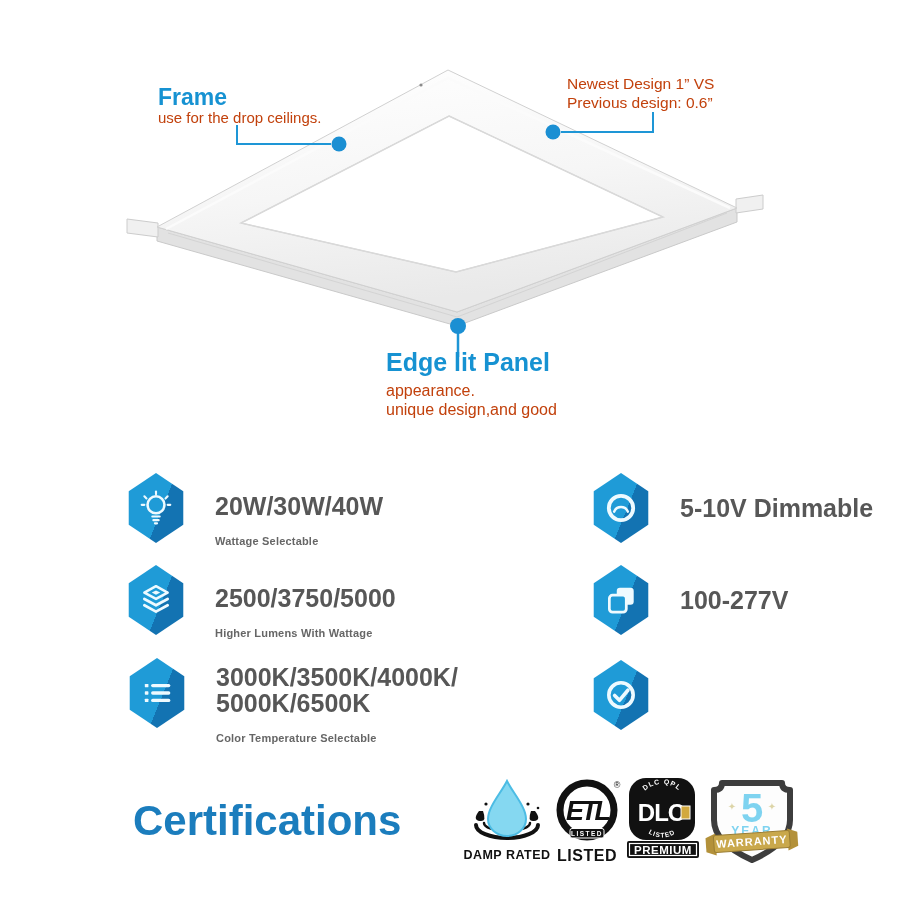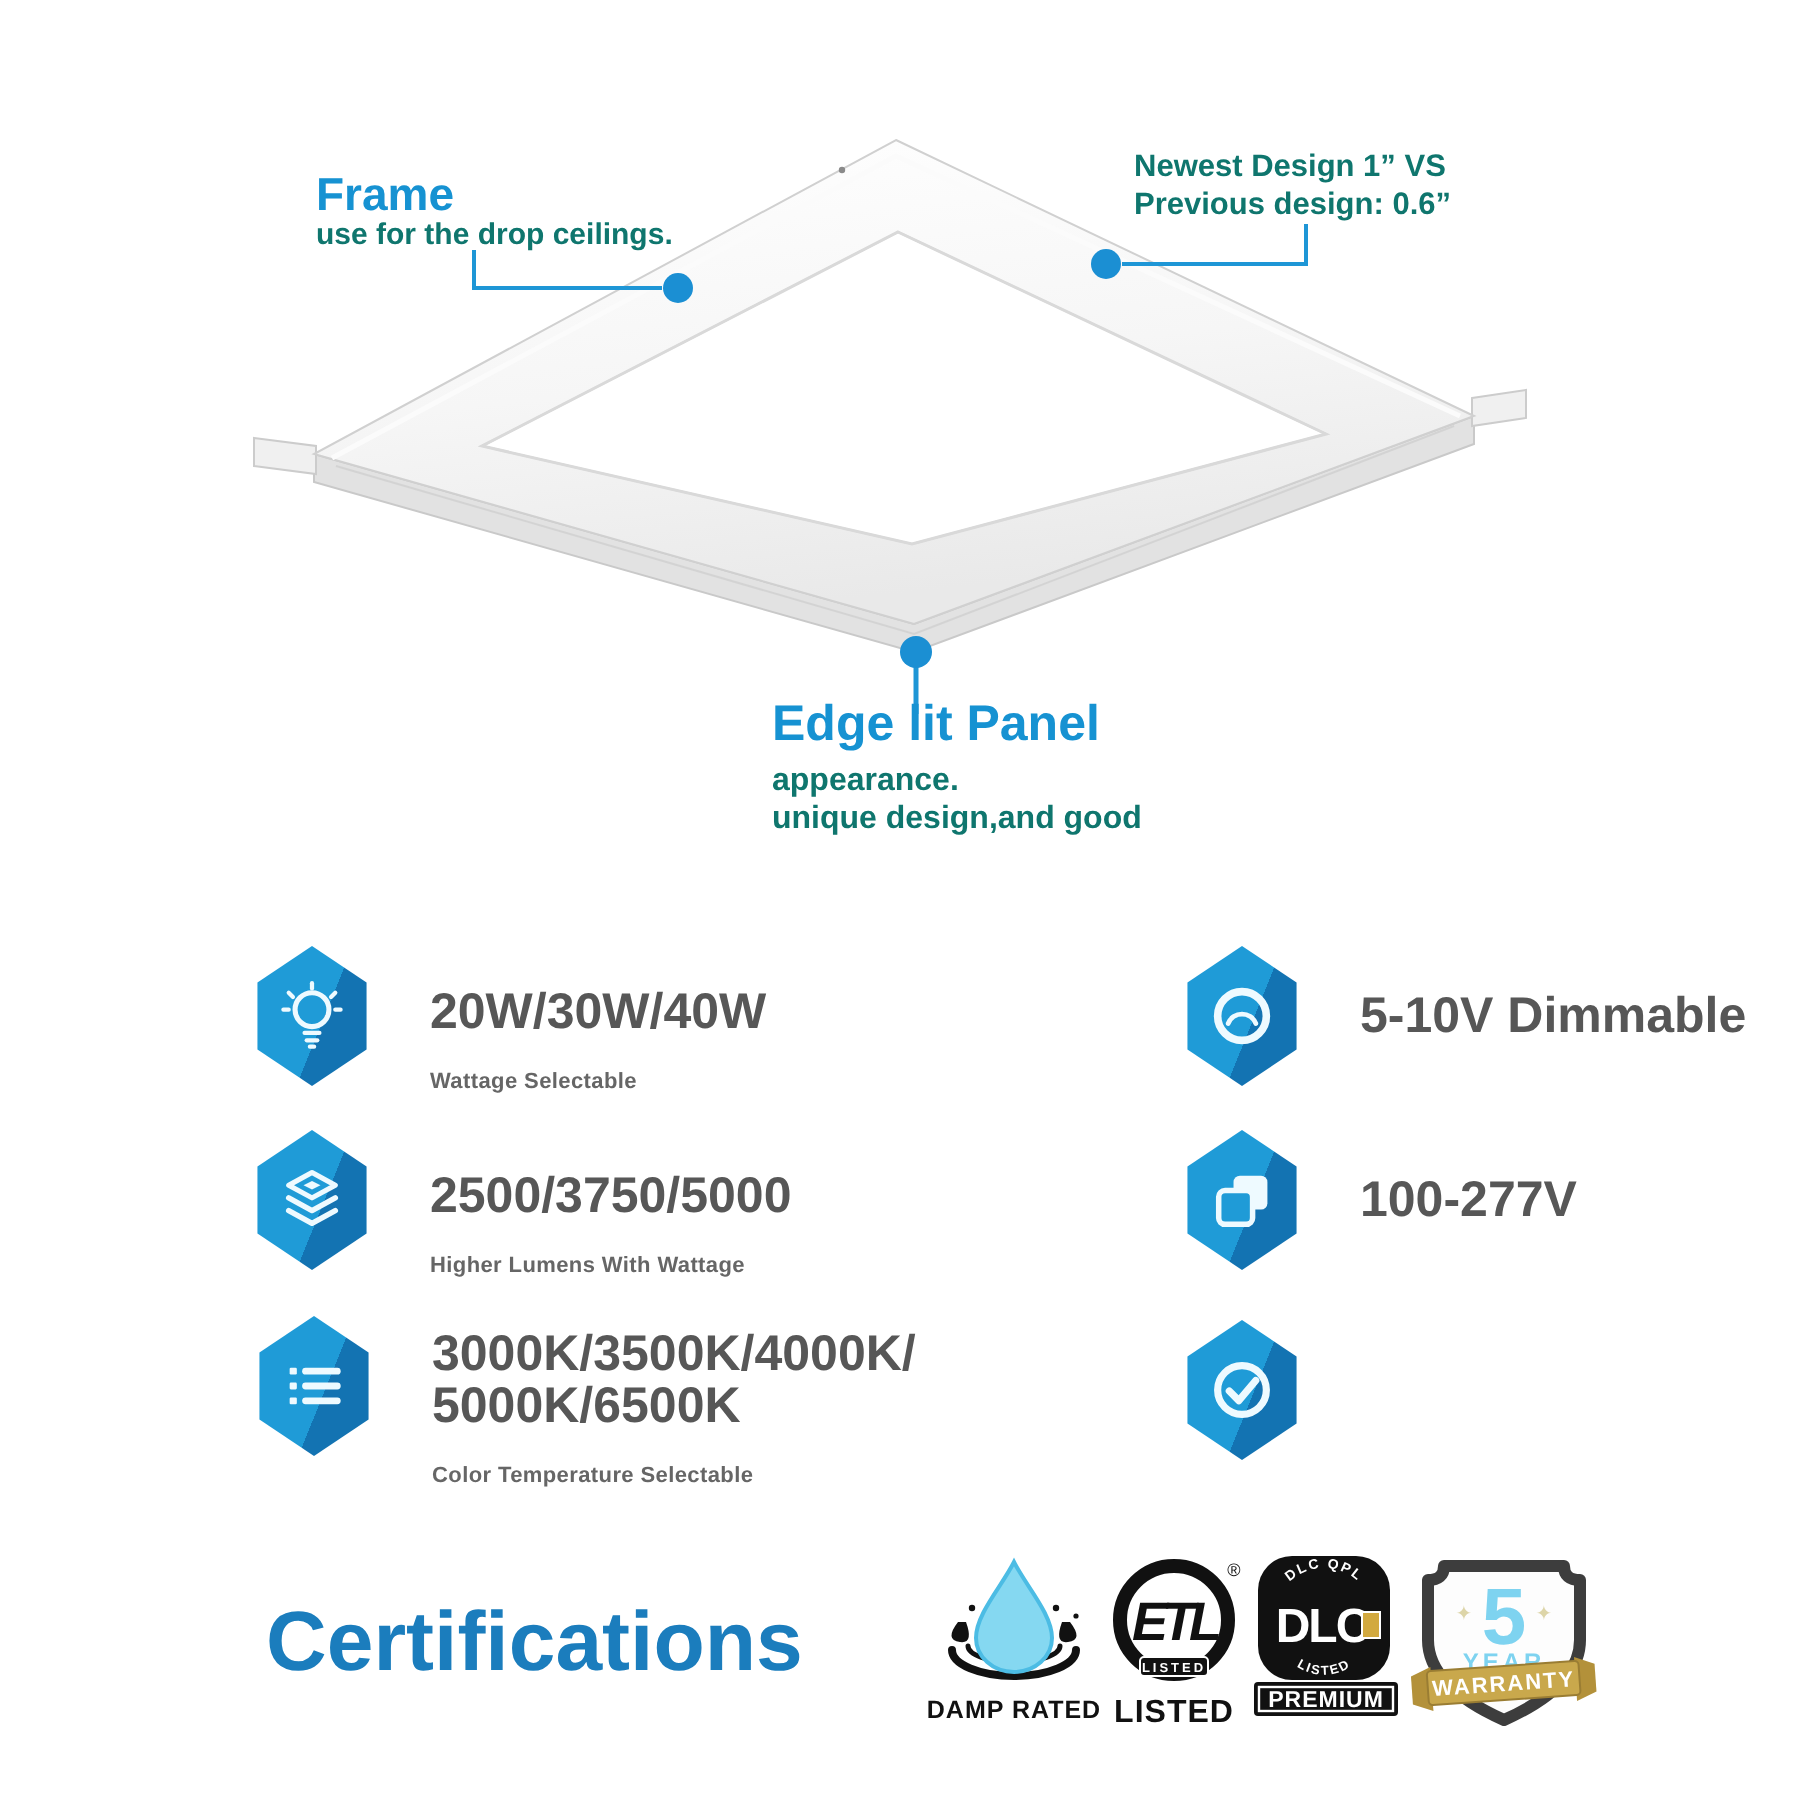--- a/index.html
+++ b/index.html
@@ -3,21 +3,21 @@
 <meta charset="utf-8">
 <style>
   html,body{margin:0;padding:0;background:#ffffff;}
   body{width:900px;height:900px;position:relative;overflow:hidden;
        font-family:"Liberation Sans","DejaVu Sans",sans-serif;}
   .stage{position:absolute;inset:0;}
   .abs{position:absolute;}
   
   .blue-label{color:#1692d2;font-weight:bold;font-size:23px;letter-spacing:0;text-align:right;}
   .panel-label{color:#1692d2;font-weight:bold;font-size:25px;}
-  .gray-note{color:#0f766e;font-weight:bold;font-size:15.5px;line-height:19px;}
+  .gray-note{color:#c2410c;font-weight:normal;font-size:15.5px;line-height:19px;}
   
   .feat{position:absolute;display:flex;gap:28px;}
   .feat.center{align-items:center;}
   .hex{width:62px;height:70px;flex:0 0 62px;
        clip-path:polygon(50% 0%,94% 26%,94% 74%,50% 100%,6% 74%,6% 26%);
        background:linear-gradient(112deg,#1f9bd7 57%,#1373b2 57%);
        display:flex;align-items:center;justify-content:center;}
   .ftitle{font-size:25px;line-height:26px;font-weight:bold;color:#575757;letter-spacing:0;}
   .fsub{font-size:11px;font-weight:bold;color:#666666;margin-top:16px;letter-spacing:0.2px;}
   

